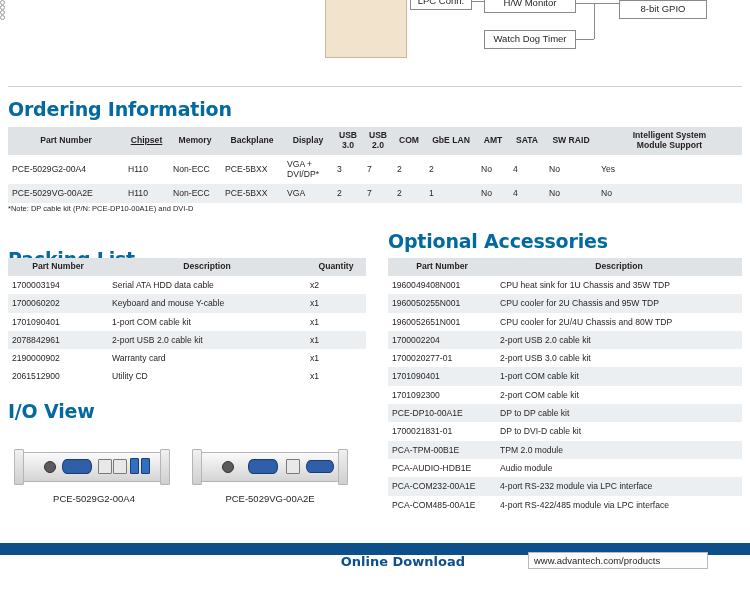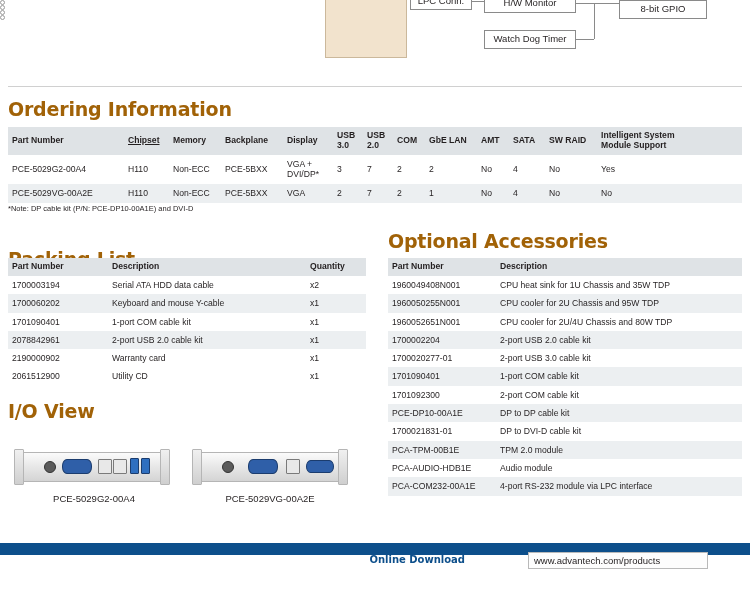--- a/index.html
+++ b/index.html
@@ -34,34 +34,34 @@
   }
   .diag-line { position: absolute; background: #8a8a8a; }
 
   .hrule {
     position: absolute; left: 8px; width: 734px; height: 1px; background: #d0d0d0;
   }
 
   
   .sec-title {
     position: absolute;
-    color: #a16207;
+    color: #0369a1;
     font-weight: bold;
     font-size: 19px;
     letter-spacing: -0.2px;
     font-family: "DejaVu Sans", sans-serif;
   }
 
   
   table { border-collapse: collapse; }
   .tbl { font-size: 8.6px; }
   .tbl th {
     background: #dfe3e6;
     font-weight: bold;
-    text-align: left;
+    text-align: center;
     padding: 4px 4px;
     vertical-align: middle;
     border: none;
     color: #231f20;
     line-height: 1.15;
   }
   .tbl td {
     padding: 4px 4px;
     vertical-align: middle;
     border: none;
@@ -123,21 +123,21 @@
     background: #ffffff; border: 1px solid #9a9a9a; border-radius: 50%;
   }
 
   
   .footer-bar {
     position: absolute; left: 0; top: 543px; width: 750px; height: 12px;
     background: #0d4f8b;
   }
   .footer-label {
     position: absolute; right: 285px; top: 554px;
-    font-size: 10px; color: #0d4f8b; font-weight: bold;
+    font-size: 13px; color: #0d4f8b; font-weight: bold;
     font-family: "DejaVu Sans", sans-serif;
   }
   .footer-box {
     position: absolute; left: 528px; top: 552px; width: 180px; height: 17px;
     border: 1px solid #b9b9b9; background: #fdfdfd;
     font-size: 9.5px; color: #231f20;
     display: flex; align-items: center; padding-left: 5px;
   }
 </style>
 </head>
@@ -313,20 +313,24 @@
         <td>TPM 2.0 module</td>
       </tr>
       <tr class="white">
         <td>PCA-AUDIO-HDB1E</td>
         <td>Audio module</td>
       </tr>
       <tr class="alt">
         <td>PCA-COM232-00A1E</td>
         <td>4-port RS-232 module via LPC interface</td>
       </tr>
+      <tr class="white">
+        <td>PCA-COM485-00A1E</td>
+        <td>4-port RS-422/485 module via LPC interface</td>
+      </tr>
     </tbody>
   </table>
 
   <div class="sec-title" style="left:8px; top:400px;">I/O View</div>
 
   <div>
     <div class="bracket" style="left:18px; top:452px; width:148px; height:30px;"></div>
     <div class="bkt-tab" style="left:14px; top:449px; width:10px; height:36px;"></div>
     <div class="bkt-tab" style="left:160px; top:449px; width:10px; height:36px;"></div>
     <div class="screwhole" style="left:17px; top:464px; width:5px; height:5px;"></div>

